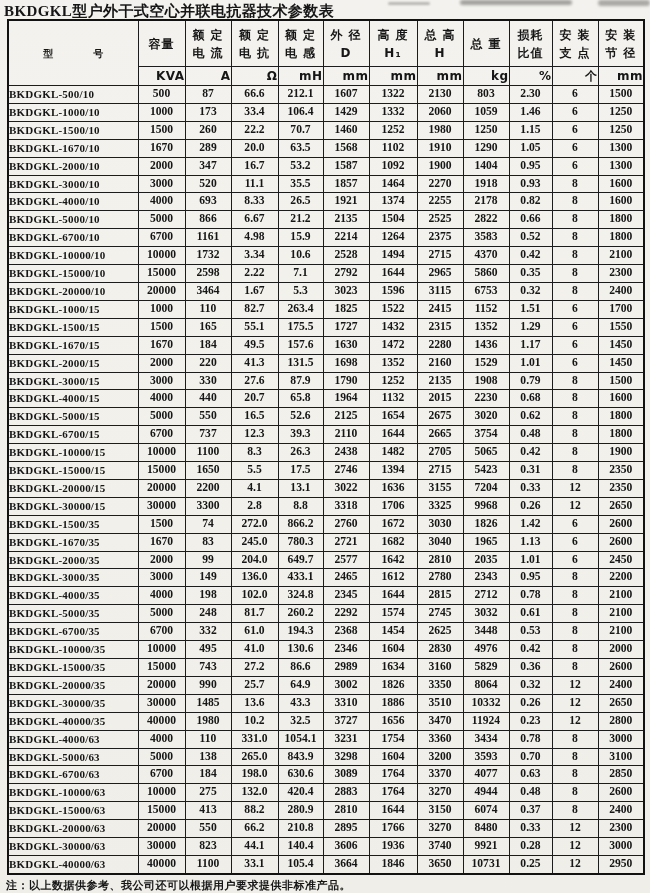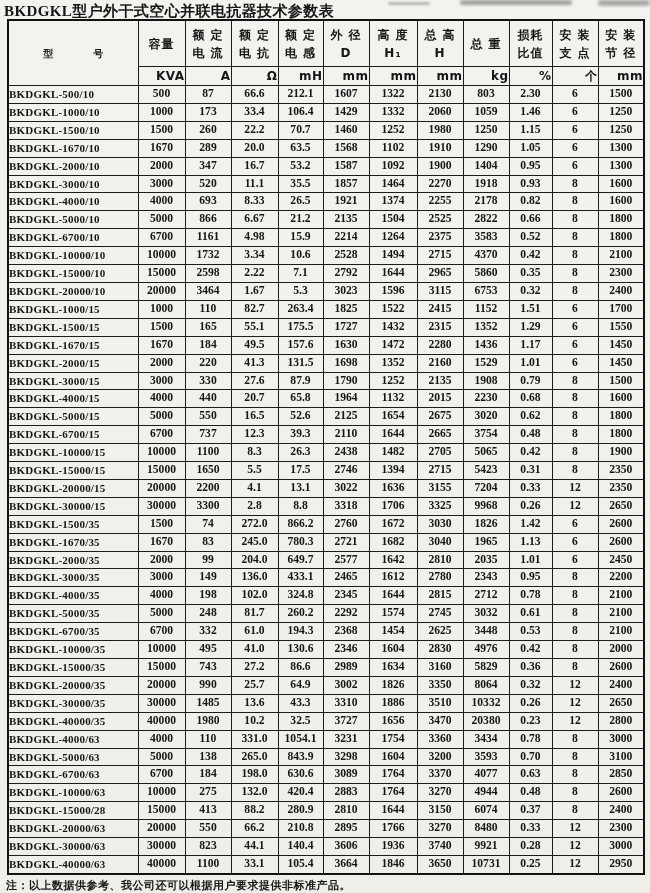--- a/index.html
+++ b/index.html
@@ -622,21 +622,21 @@
         </tr>
         <tr>
           <td>BKDGKL-40000/35</td>
           <td>40000</td>
           <td>1980</td>
           <td>10.2</td>
           <td>32.5</td>
           <td>3727</td>
           <td>1656</td>
           <td>3470</td>
-          <td>20380</td>
+          <td>11924</td>
           <td>0.23</td>
           <td>12</td>
           <td>2800</td>
         </tr>
         <tr>
           <td>BKDGKL-4000/63</td>
           <td>4000</td>
           <td>110</td>
           <td>331.0</td>
           <td>1054.1</td>
@@ -684,21 +684,21 @@
           <td>420.4</td>
           <td>2883</td>
           <td>1764</td>
           <td>3270</td>
           <td>4944</td>
           <td>0.48</td>
           <td>8</td>
           <td>2600</td>
         </tr>
         <tr>
-          <td>BKDGKL-15000/28</td>
+          <td>BKDGKL-15000/63</td>
           <td>15000</td>
           <td>413</td>
           <td>88.2</td>
           <td>280.9</td>
           <td>2810</td>
           <td>1644</td>
           <td>3150</td>
           <td>6074</td>
           <td>0.37</td>
           <td>8</td>

